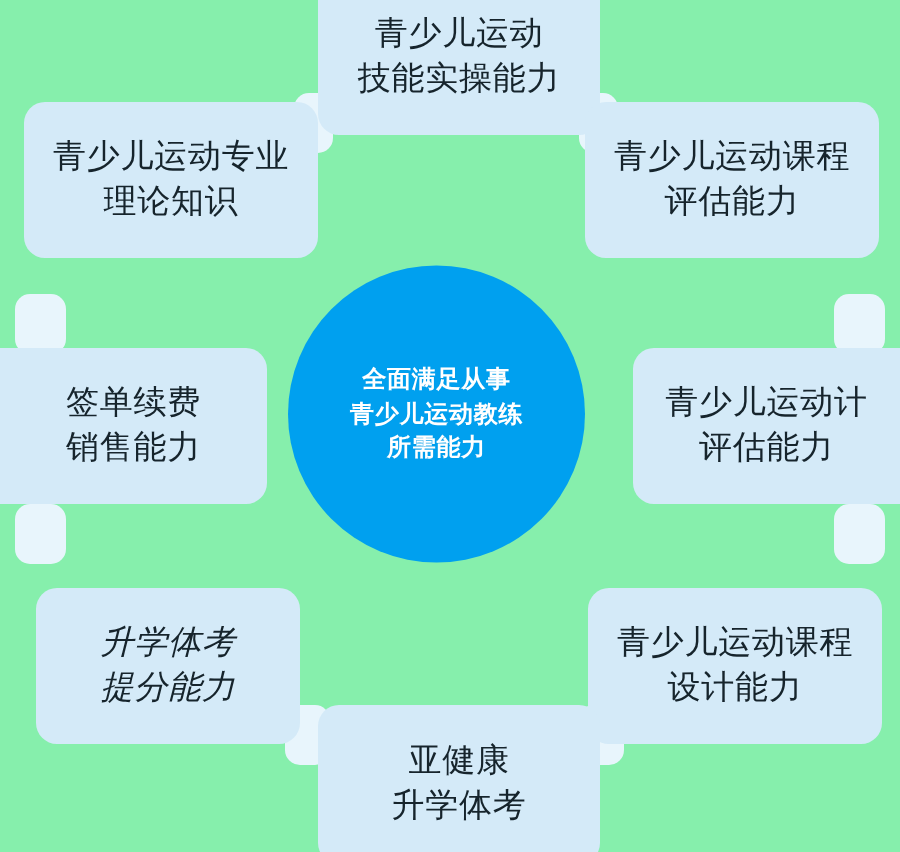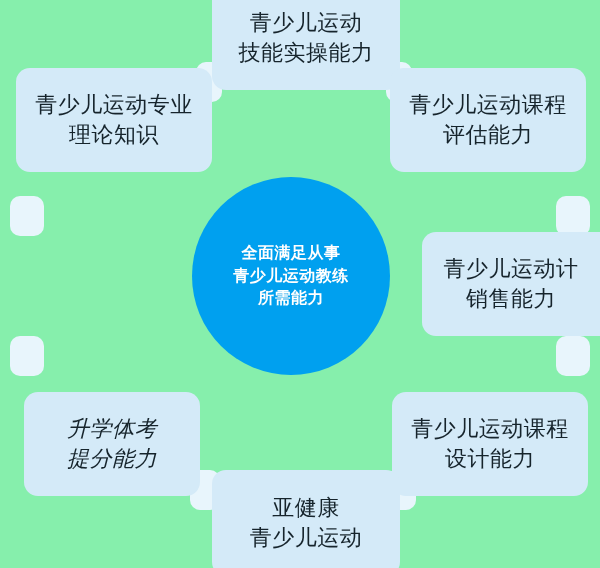--- a/index.html
+++ b/index.html
@@ -114,38 +114,42 @@
 技能实操能力</span>
   </div>
 
   <div class="cap-box box-top-right">
     <span class="cap-label">青少儿运动课程
 评估能力</span>
   </div>
 
   <div class="cap-box box-right">
     <span class="cap-label">青少儿运动计
-销售能力</span>
+评估能力</span>
   </div>
 
   <div class="cap-box box-bottom-right">
     <span class="cap-label">青少儿运动课程
 设计能力</span>
   </div>
 
   <div class="cap-box box-bottom">
     <span class="cap-label">亚健康
-青少儿运动</span>
+升学体考</span>
   </div>
 
   <div class="cap-box box-bottom-left">
     <span class="cap-label">升学体考
 提分能力</span>
   </div>
 
+  <div class="cap-box box-left">
+    <span class="cap-label">签单续费
+销售能力</span>
+  </div>
 
   <div class="cap-box box-top-left">
     <span class="cap-label">青少儿运动专业
 理论知识</span>
   </div>
 
   <div id="hub">
     <span class="hub-label">全面满足从事
 青少儿运动教练
 所需能力</span>

